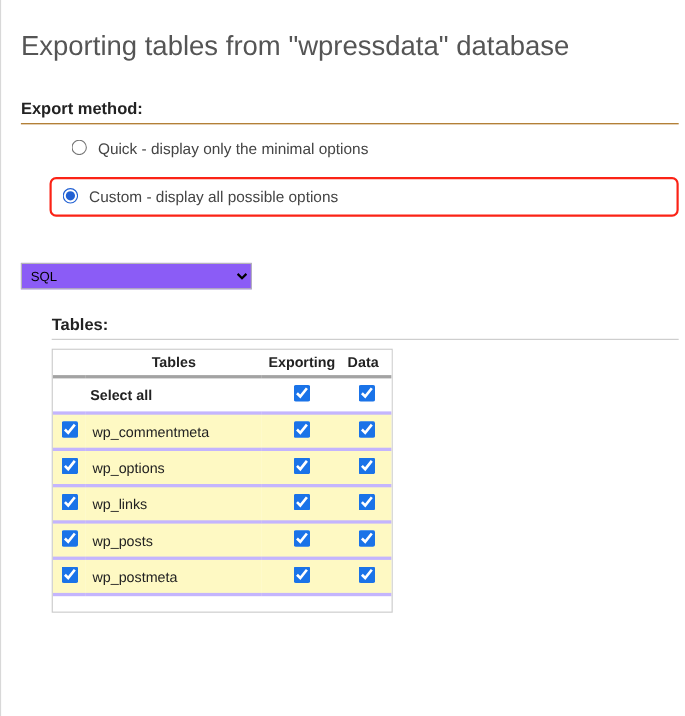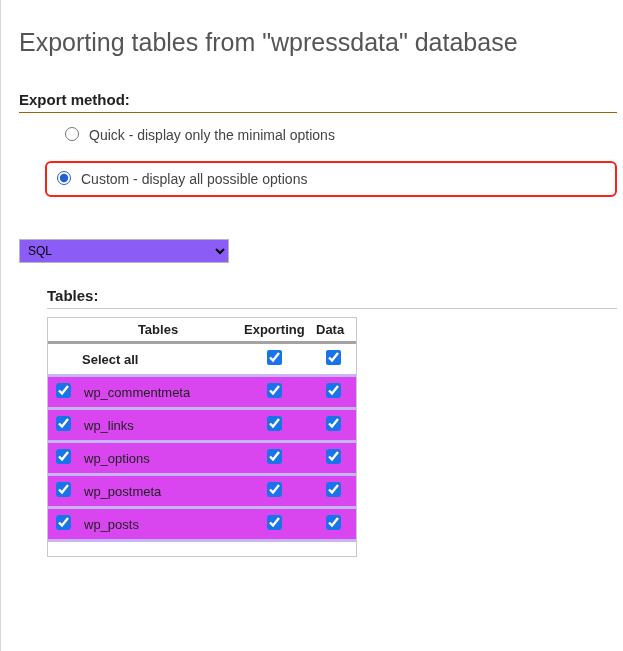--- a/index.html
+++ b/index.html
@@ -93,21 +93,21 @@
       border-bottom: 3px solid #a3a3a3;
       background: #fff;
     }
     thead th.c-check { width: 30px; }
     thead th.c-name { text-align: center; }
     thead th.c-struct { width: 72px; text-align: center; }
     thead th.c-data { width: 46px; }
     tbody tr { border-bottom: 3px solid #c4b5fd; }
     tbody tr.selectall td { background: #fff; }
     tbody td { padding: 6px 6px; vertical-align: middle; }
-    tbody tr.sel td { background: #d946ef; }
+    tbody tr.sel td { background: #fef9c3; }
     td.c-check, th.c-check { text-align: center; width: 30px; }
     td.c-struct, td.c-data { text-align: center; }
     .chk {
       width: 15px; height: 15px;
       accent-color: #1a73e8;
     }
     .selall-label { font-weight: 700; padding-left: 4px; }
   </style>
 </head>
 <body>
@@ -158,38 +158,38 @@
             <td class="c-data"><input type="checkbox" class="chk" checked="" style=""></td>
           </tr>
           <tr class="sel">
             <td class="c-check"><input type="checkbox" class="chk" checked="" style=""></td>
             <td>wp_commentmeta</td>
             <td class="c-struct"><input type="checkbox" class="chk" checked="" style=""></td>
             <td class="c-data"><input type="checkbox" class="chk" checked="" style=""></td>
           </tr>
           <tr class="sel">
             <td class="c-check"><input type="checkbox" class="chk" checked="" style=""></td>
+            <td>wp_options</td>
+            <td class="c-struct"><input type="checkbox" class="chk" checked="" style=""></td>
+            <td class="c-data"><input type="checkbox" class="chk" checked="" style=""></td>
+          </tr>
+          <tr class="sel">
+            <td class="c-check"><input type="checkbox" class="chk" checked="" style=""></td>
             <td>wp_links</td>
             <td class="c-struct"><input type="checkbox" class="chk" checked="" style=""></td>
             <td class="c-data"><input type="checkbox" class="chk" checked="" style=""></td>
           </tr>
           <tr class="sel">
             <td class="c-check"><input type="checkbox" class="chk" checked="" style=""></td>
-            <td>wp_options</td>
+            <td>wp_posts</td>
             <td class="c-struct"><input type="checkbox" class="chk" checked="" style=""></td>
             <td class="c-data"><input type="checkbox" class="chk" checked="" style=""></td>
           </tr>
           <tr class="sel">
             <td class="c-check"><input type="checkbox" class="chk" checked="" style=""></td>
             <td>wp_postmeta</td>
             <td class="c-struct"><input type="checkbox" class="chk" checked="" style=""></td>
             <td class="c-data"><input type="checkbox" class="chk" checked="" style=""></td>
           </tr>
-          <tr class="sel">
-            <td class="c-check"><input type="checkbox" class="chk" checked="" style=""></td>
-            <td>wp_posts</td>
-            <td class="c-struct"><input type="checkbox" class="chk" checked="" style=""></td>
-            <td class="c-data"><input type="checkbox" class="chk" checked="" style=""></td>
-          </tr>
         </tbody>
     </table>
   </div>
 </fieldset>
 
 </body></html>

